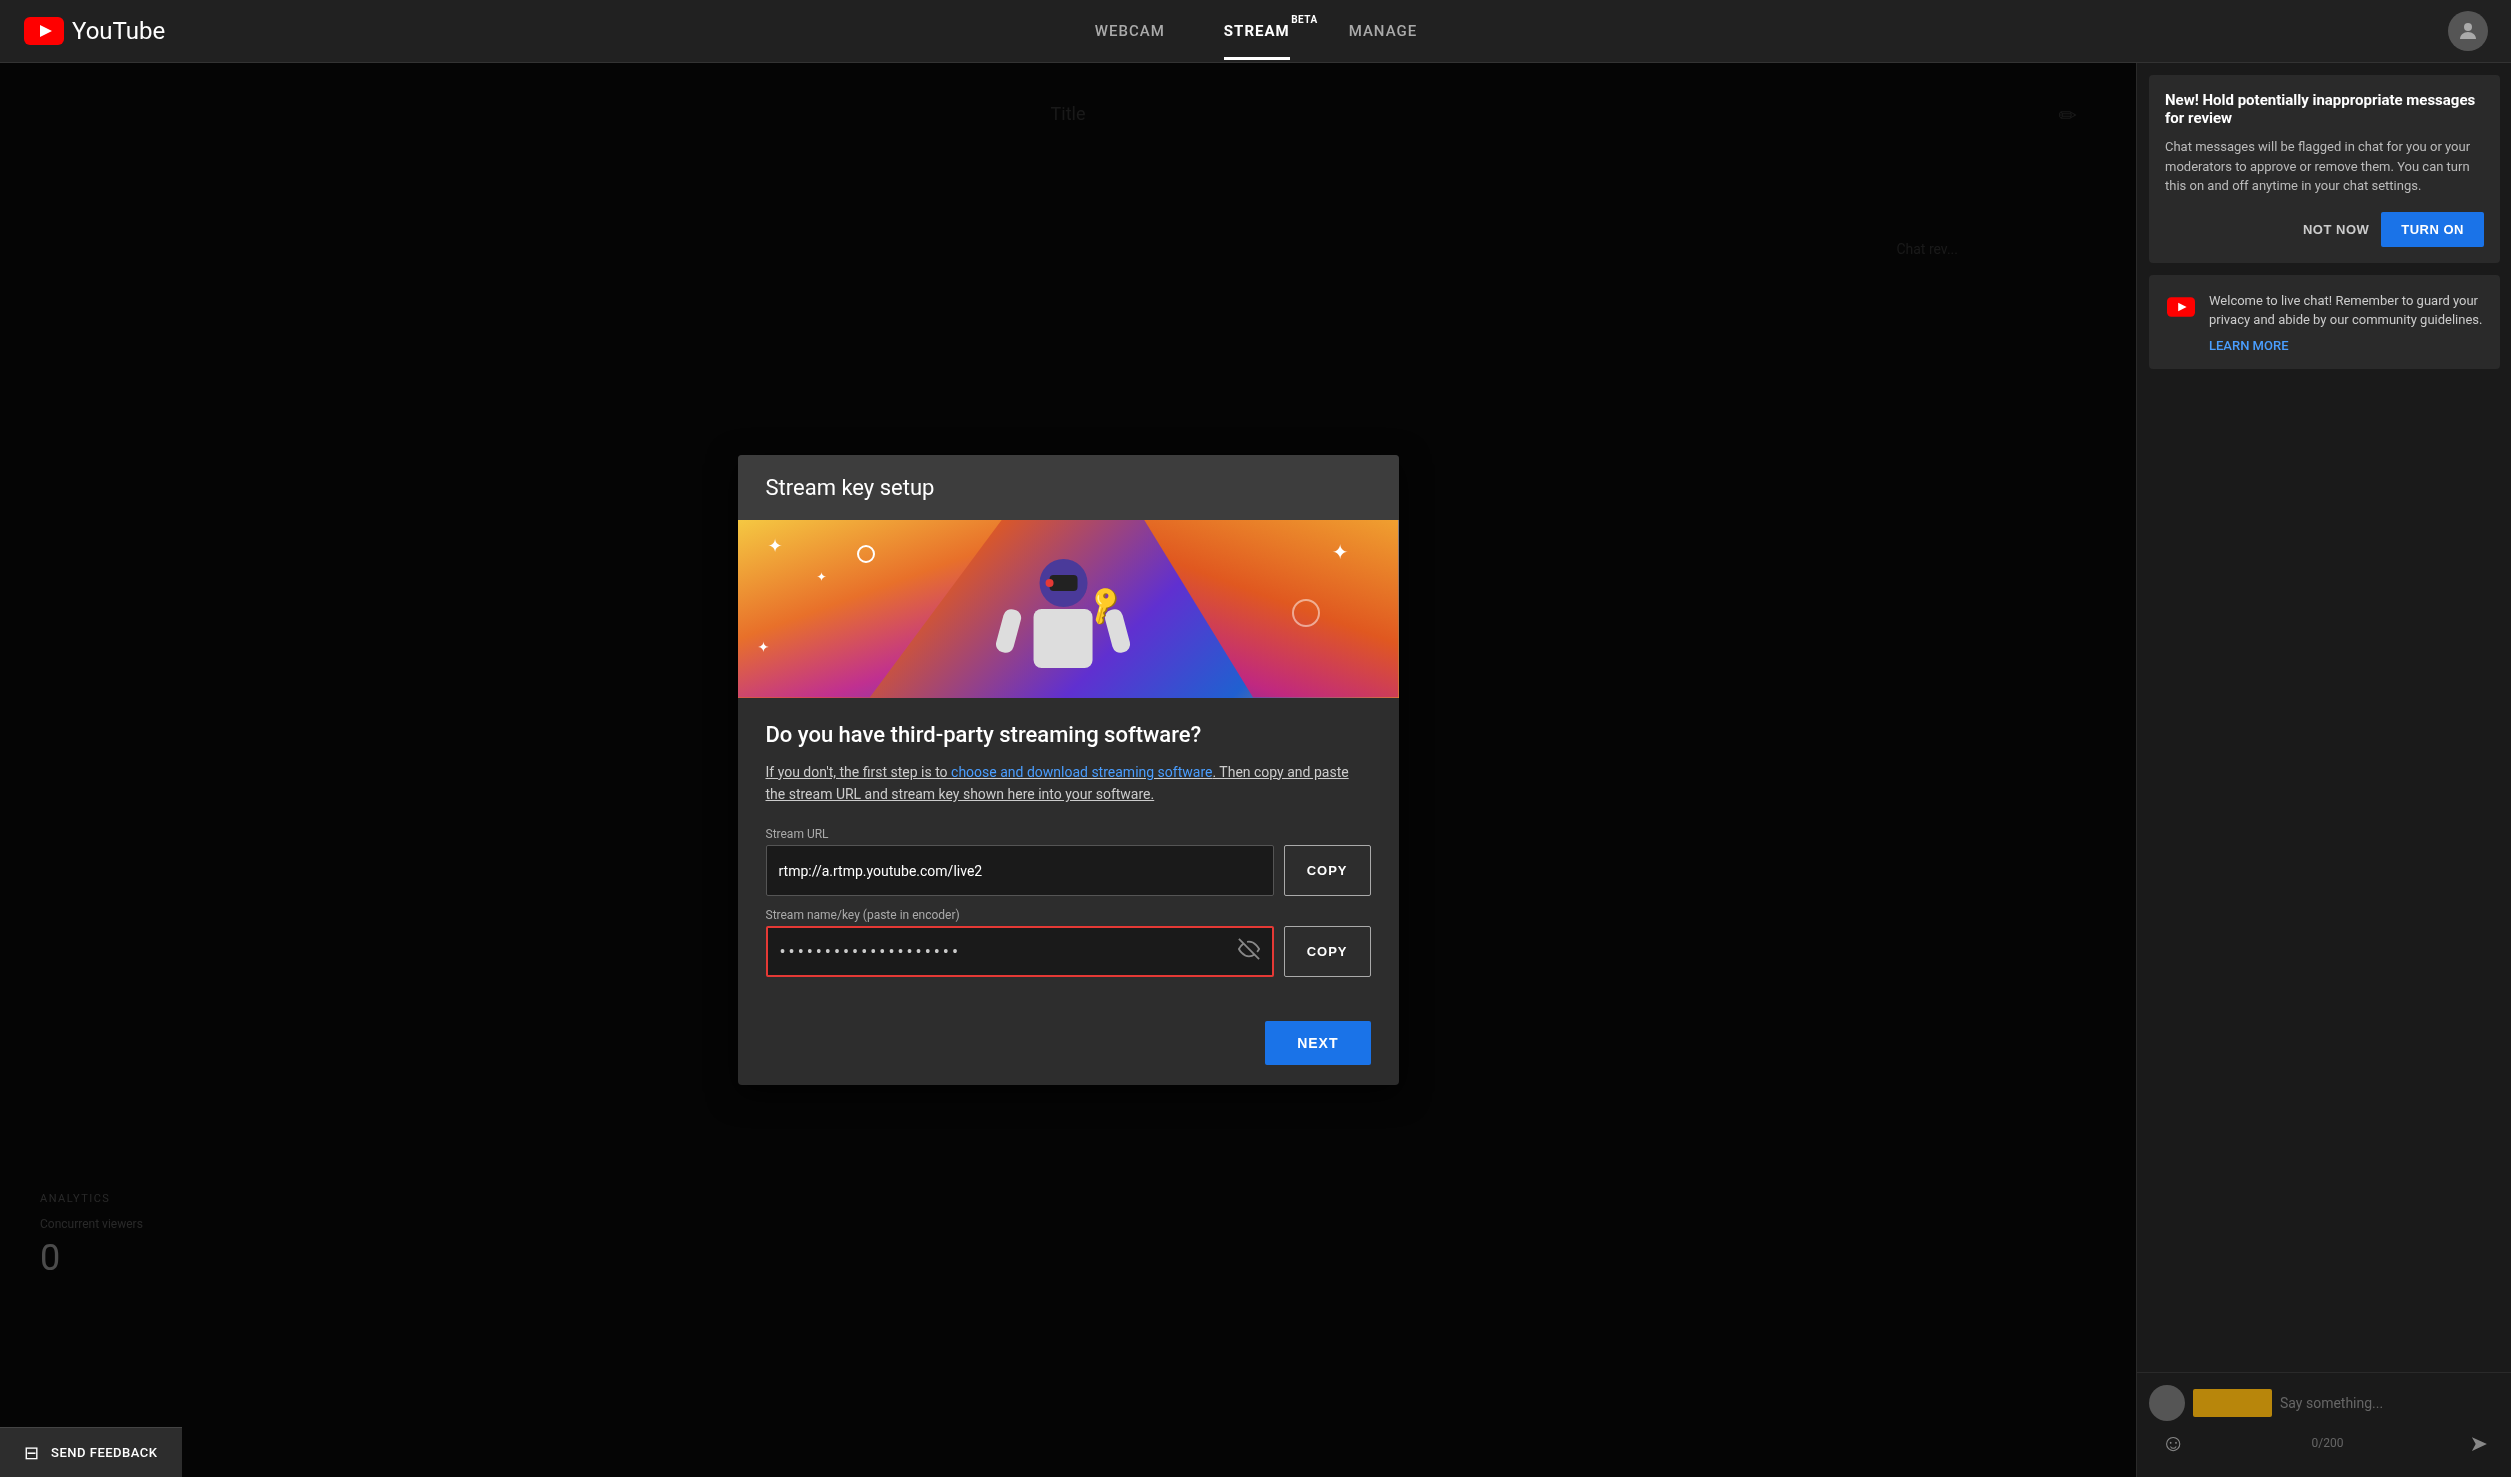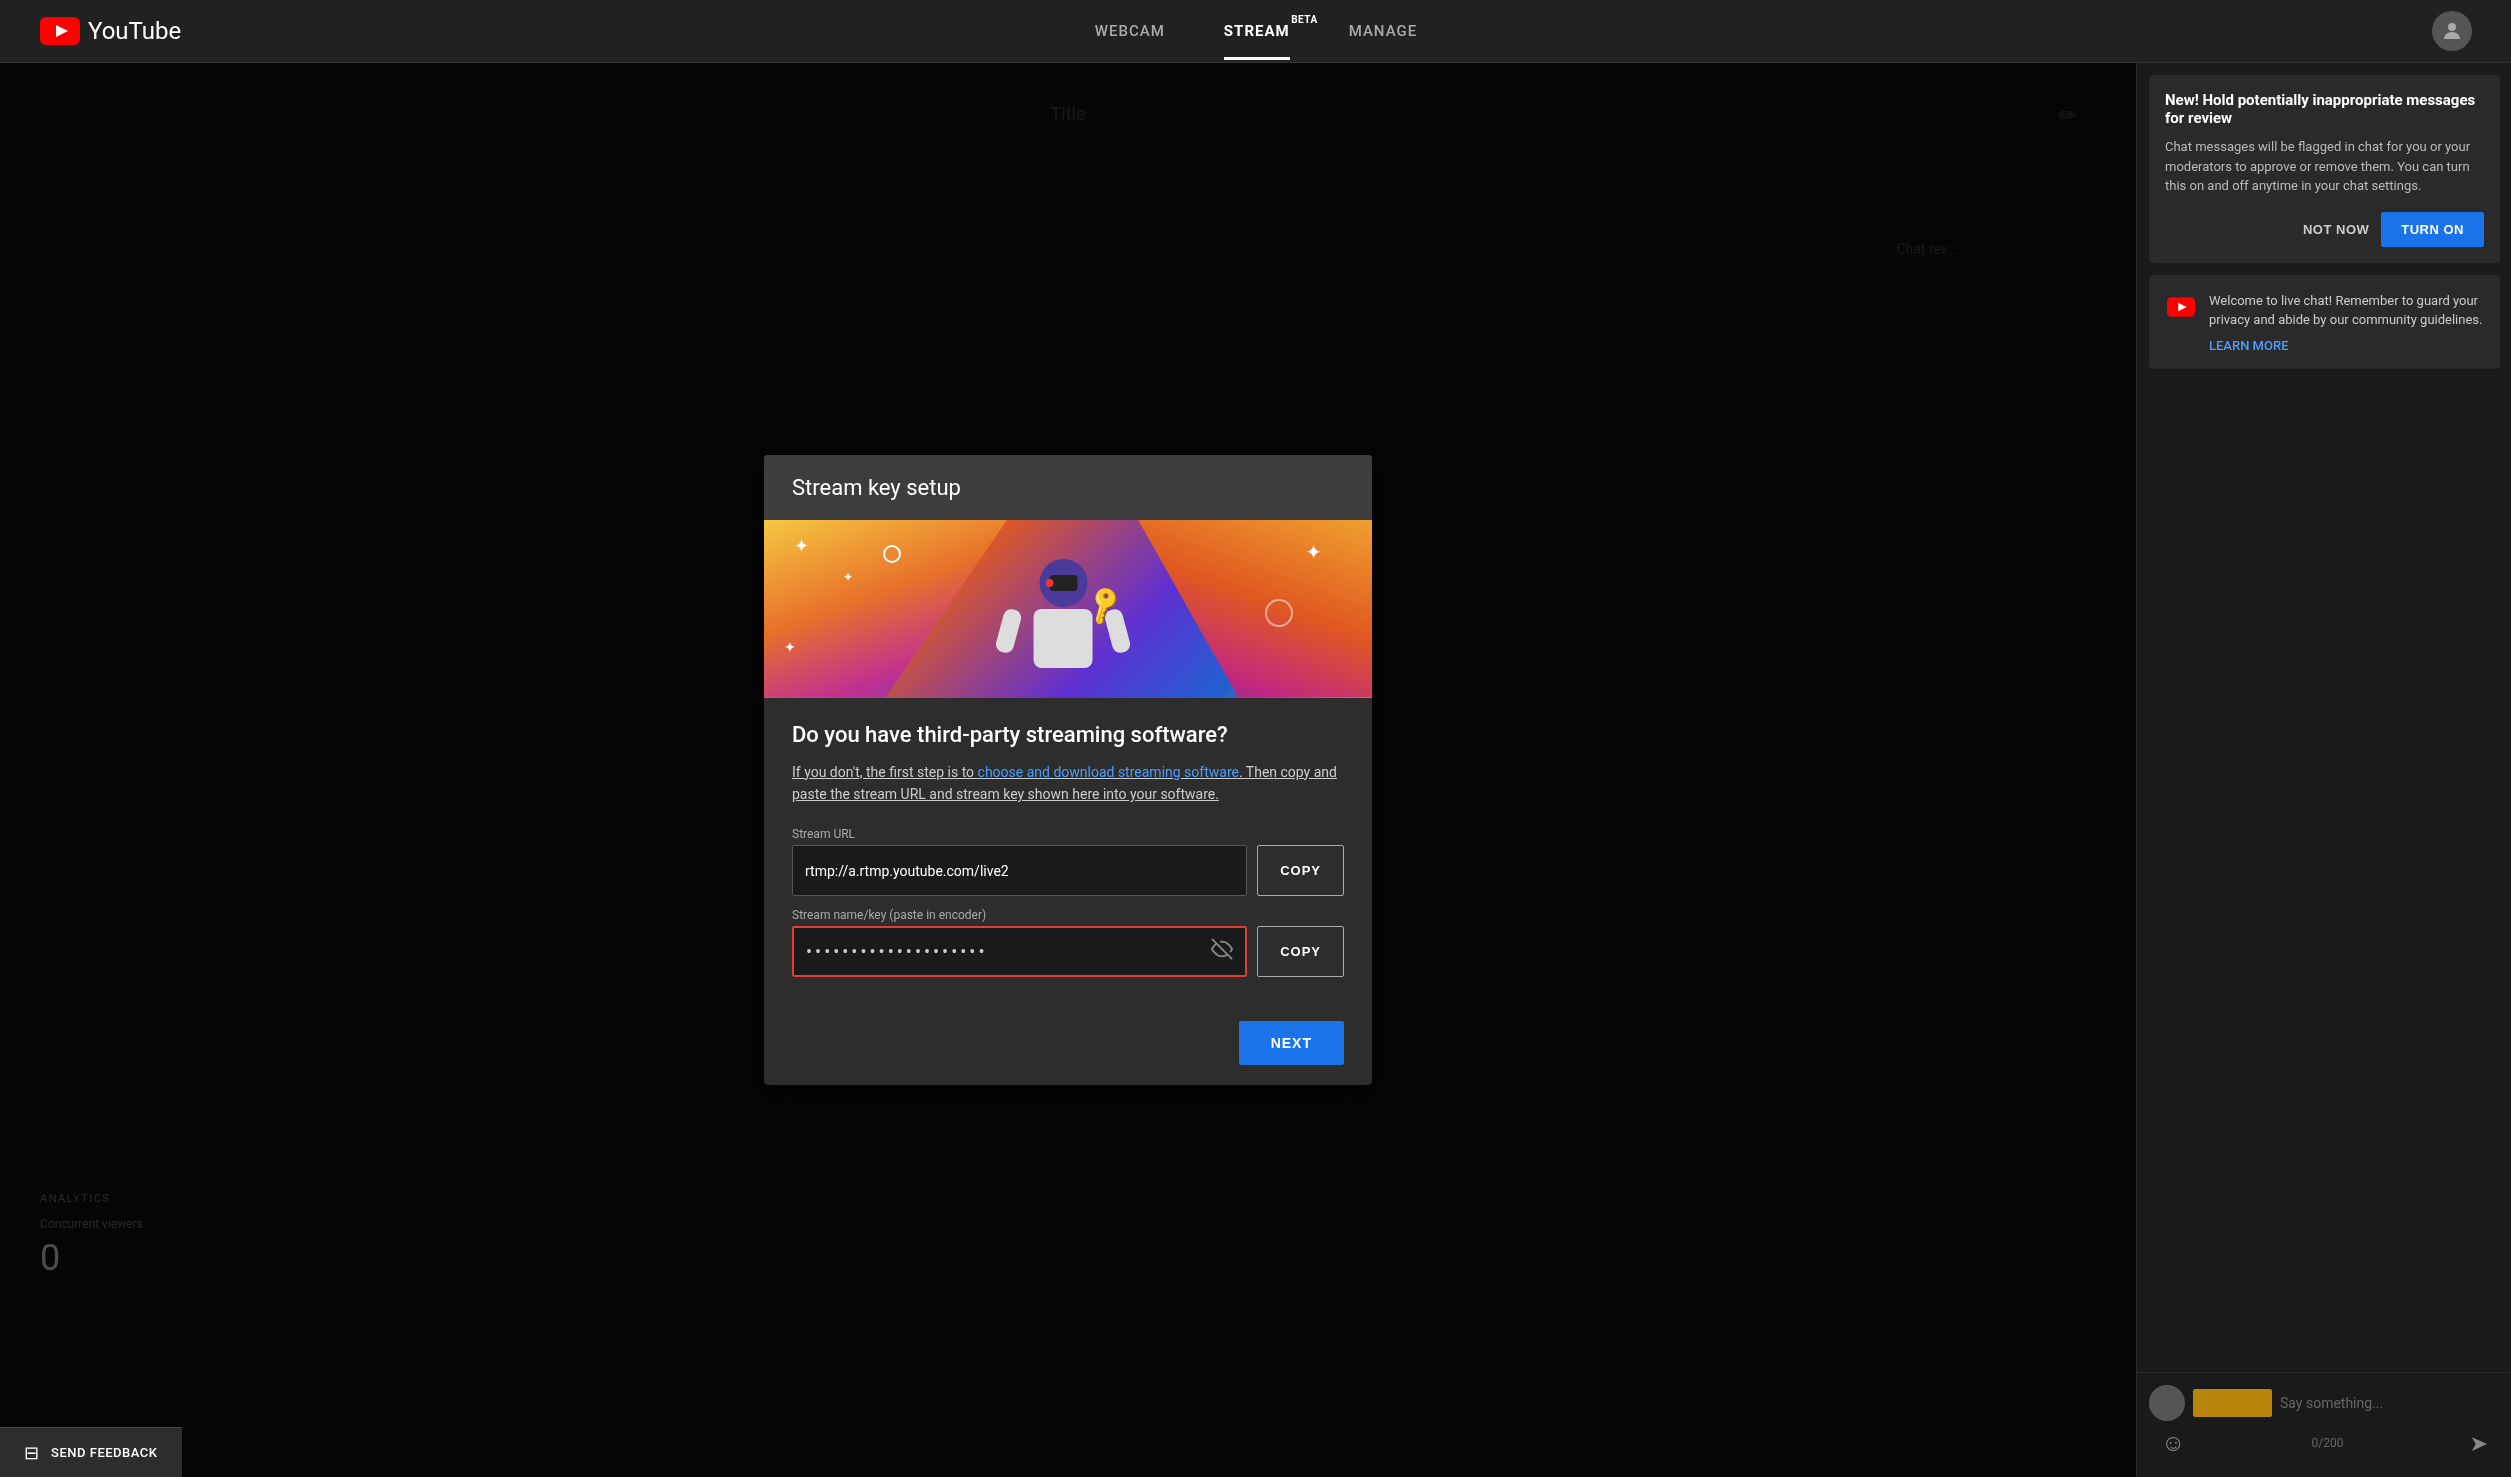--- a/index.html
+++ b/index.html
@@ -12,21 +12,21 @@
       overflow: hidden;
       position: relative;
     }
 
     
     .topnav {
       background: #212121;
       height: 63px;
       display: flex;
       align-items: center;
-      padding: 0 40px;
+      padding: 0 24px;
       position: relative;
       z-index: 1;
       border-bottom: 1px solid #333;
     }
     .logo-area {
       display: flex;
       align-items: center;
       gap: 8px;
       width: 198px;
     }
@@ -169,21 +169,21 @@
       inset: 0;
       background: rgba(0,0,0,0.7);
       display: flex;
       align-items: center;
       justify-content: center;
       z-index: 10;
     }
     .modal {
       background: #2d2d2d;
       border-radius: 4px;
-      width: 608px;
+      width: 661px;
       overflow: hidden;
       box-shadow: 0 8px 30px rgba(0,0,0,0.8);
     }
     .modal-header {
       background: #3d3d3d;
       padding: 20px 28px;
     }
     .modal-title {
       font-size: 22px;
       font-weight: 400;

